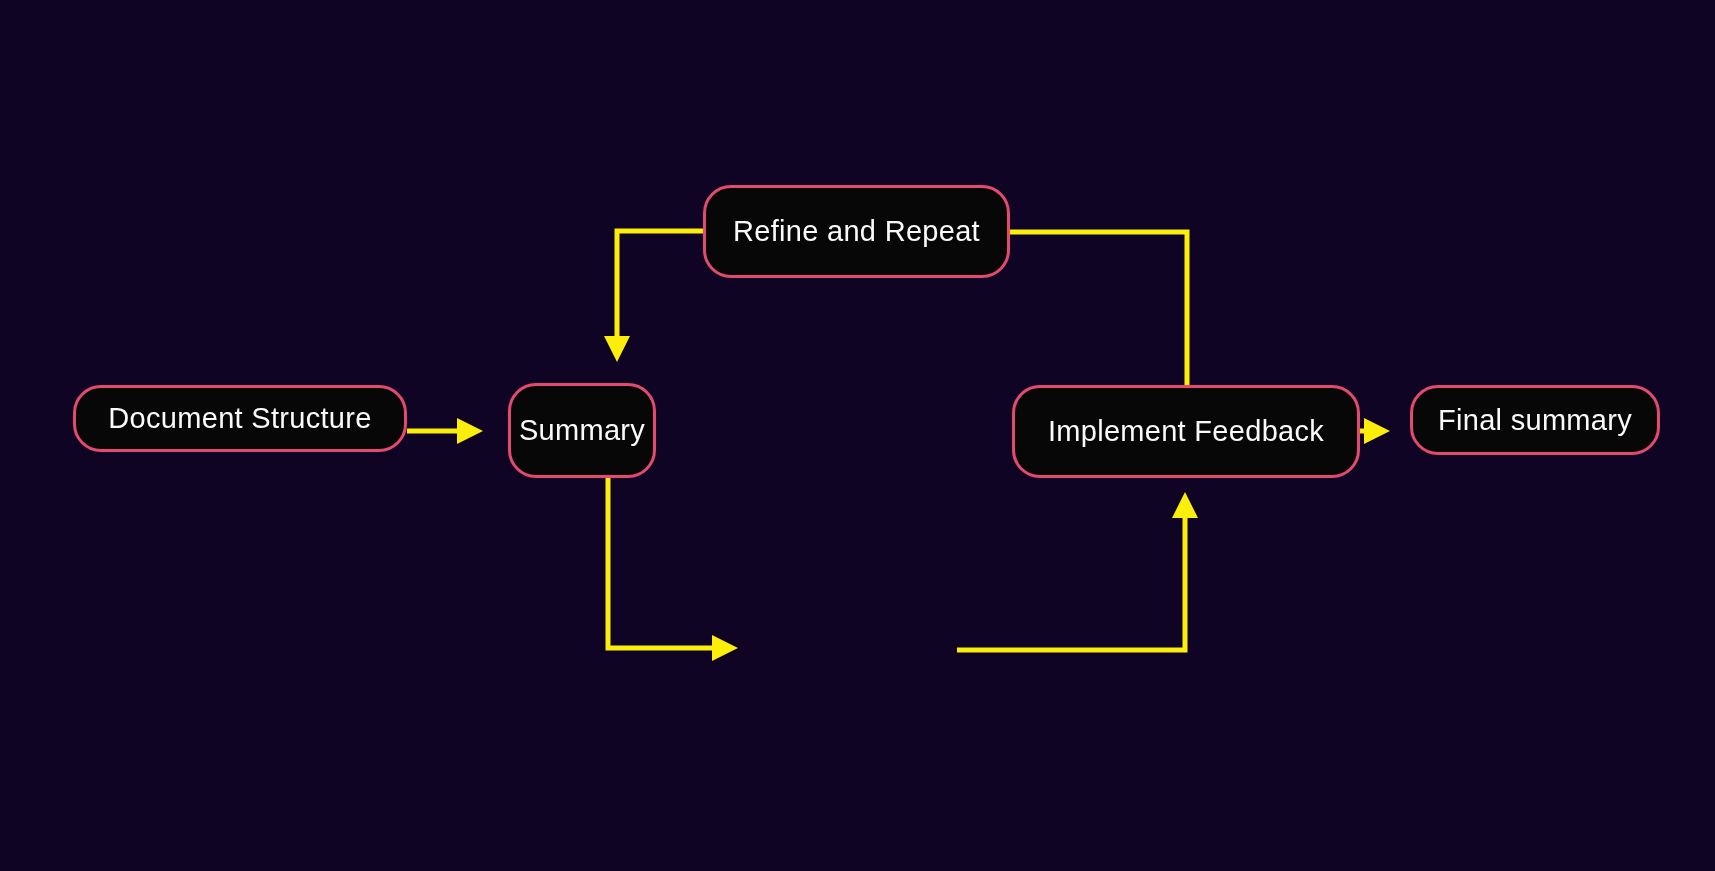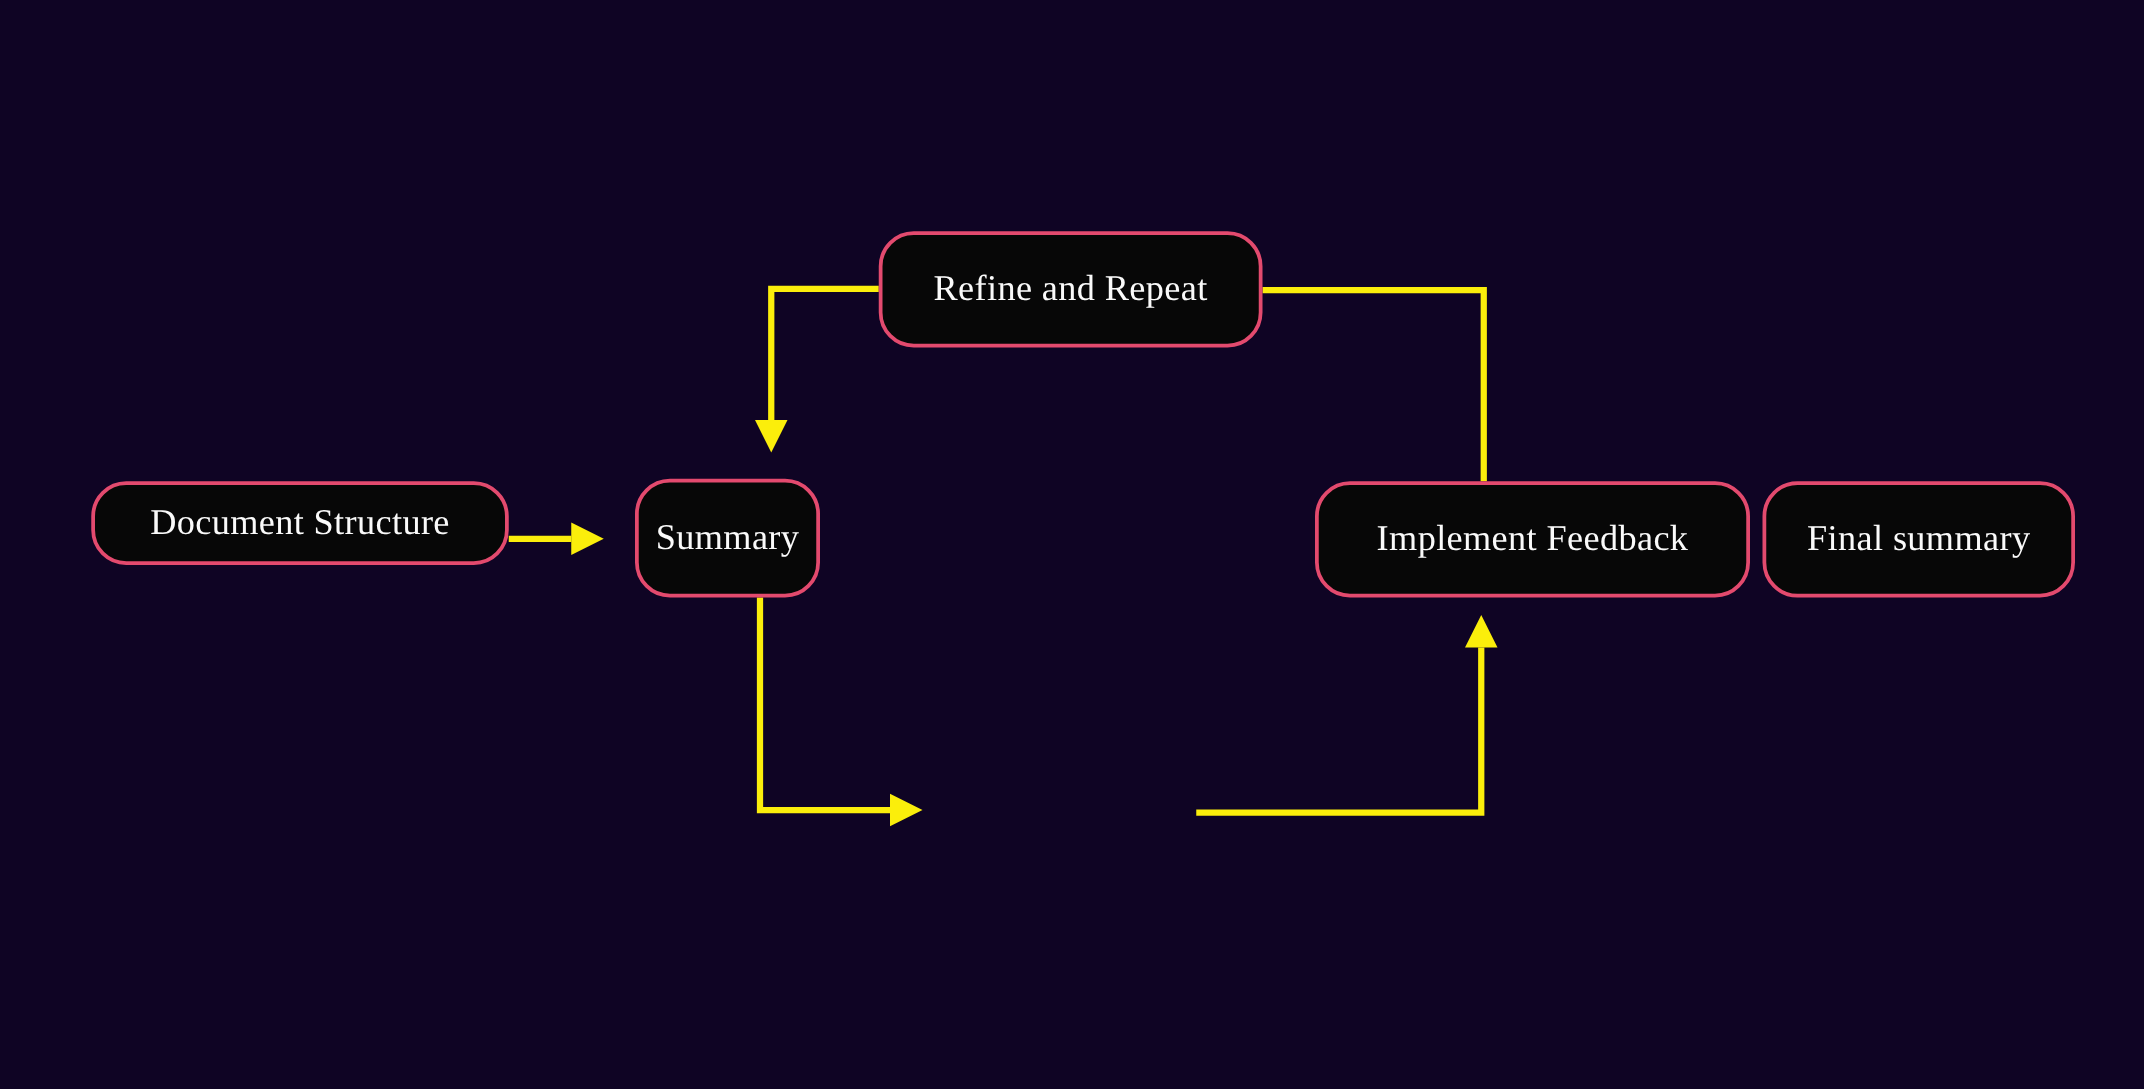--- a/index.html
+++ b/index.html
@@ -31,21 +31,21 @@
   .node {
     position: absolute;
     display: flex;
     align-items: center;
     justify-content: center;
     box-sizing: border-box;
     background: var(--node-fill);
     border: 3px solid var(--node-border);
     border-radius: 28px;
     color: var(--text);
-    font-family: Liberation Serif, serif;
+    font-family: Liberation Sans, sans-serif;
     font-size: 29px;
     font-weight: 500;
     letter-spacing: 0.3px;
     white-space: nowrap;
   }
   .node-label {
     pointer-events: none;
   }
 </style>
 </head>
@@ -80,19 +80,19 @@
 
   <div class="node" style="left: 73px; top: 385px; width: 334px; height: 67px; border-width: 3px; border-radius: 28px; font-size: 29px;">
     <span class="node-label">Document Structure</span>
   </div>
   <div class="node" style="left: 508px; top: 383px; width: 148px; height: 95px; border-width: 3px; border-radius: 28px; font-size: 29px;">
     <span class="node-label">Summary</span>
   </div>
   <div class="node" style="left: 703px; top: 185px; width: 307px; height: 93px; border-width: 3px; border-radius: 28px; font-size: 29px;">
     <span class="node-label">Refine and Repeat</span>
   </div>
-  <div class="node" style="left: 1012px; top: 385px; width: 348px; height: 93px; border-width: 3px; border-radius: 28px; font-size: 29px; margin-left: 40px;">
+  <div class="node" style="left: 1012px; top: 385px; width: 348px; height: 93px; border-width: 3px; border-radius: 28px; font-size: 29px;">
     <span class="node-label">Implement Feedback</span>
   </div>
-  <div class="node" style="left: 1410px; top: 385px; width: 250px; height: 93px; border-width: 3px; border-radius: 28px; font-size: 29px;">
+  <div class="node" style="left: 1410px; top: 385px; width: 250px; height: 70px; border-width: 3px; border-radius: 28px; font-size: 29px;">
     <span class="node-label">Final summary</span>
   </div>
 </div>
 
 </body></html>

